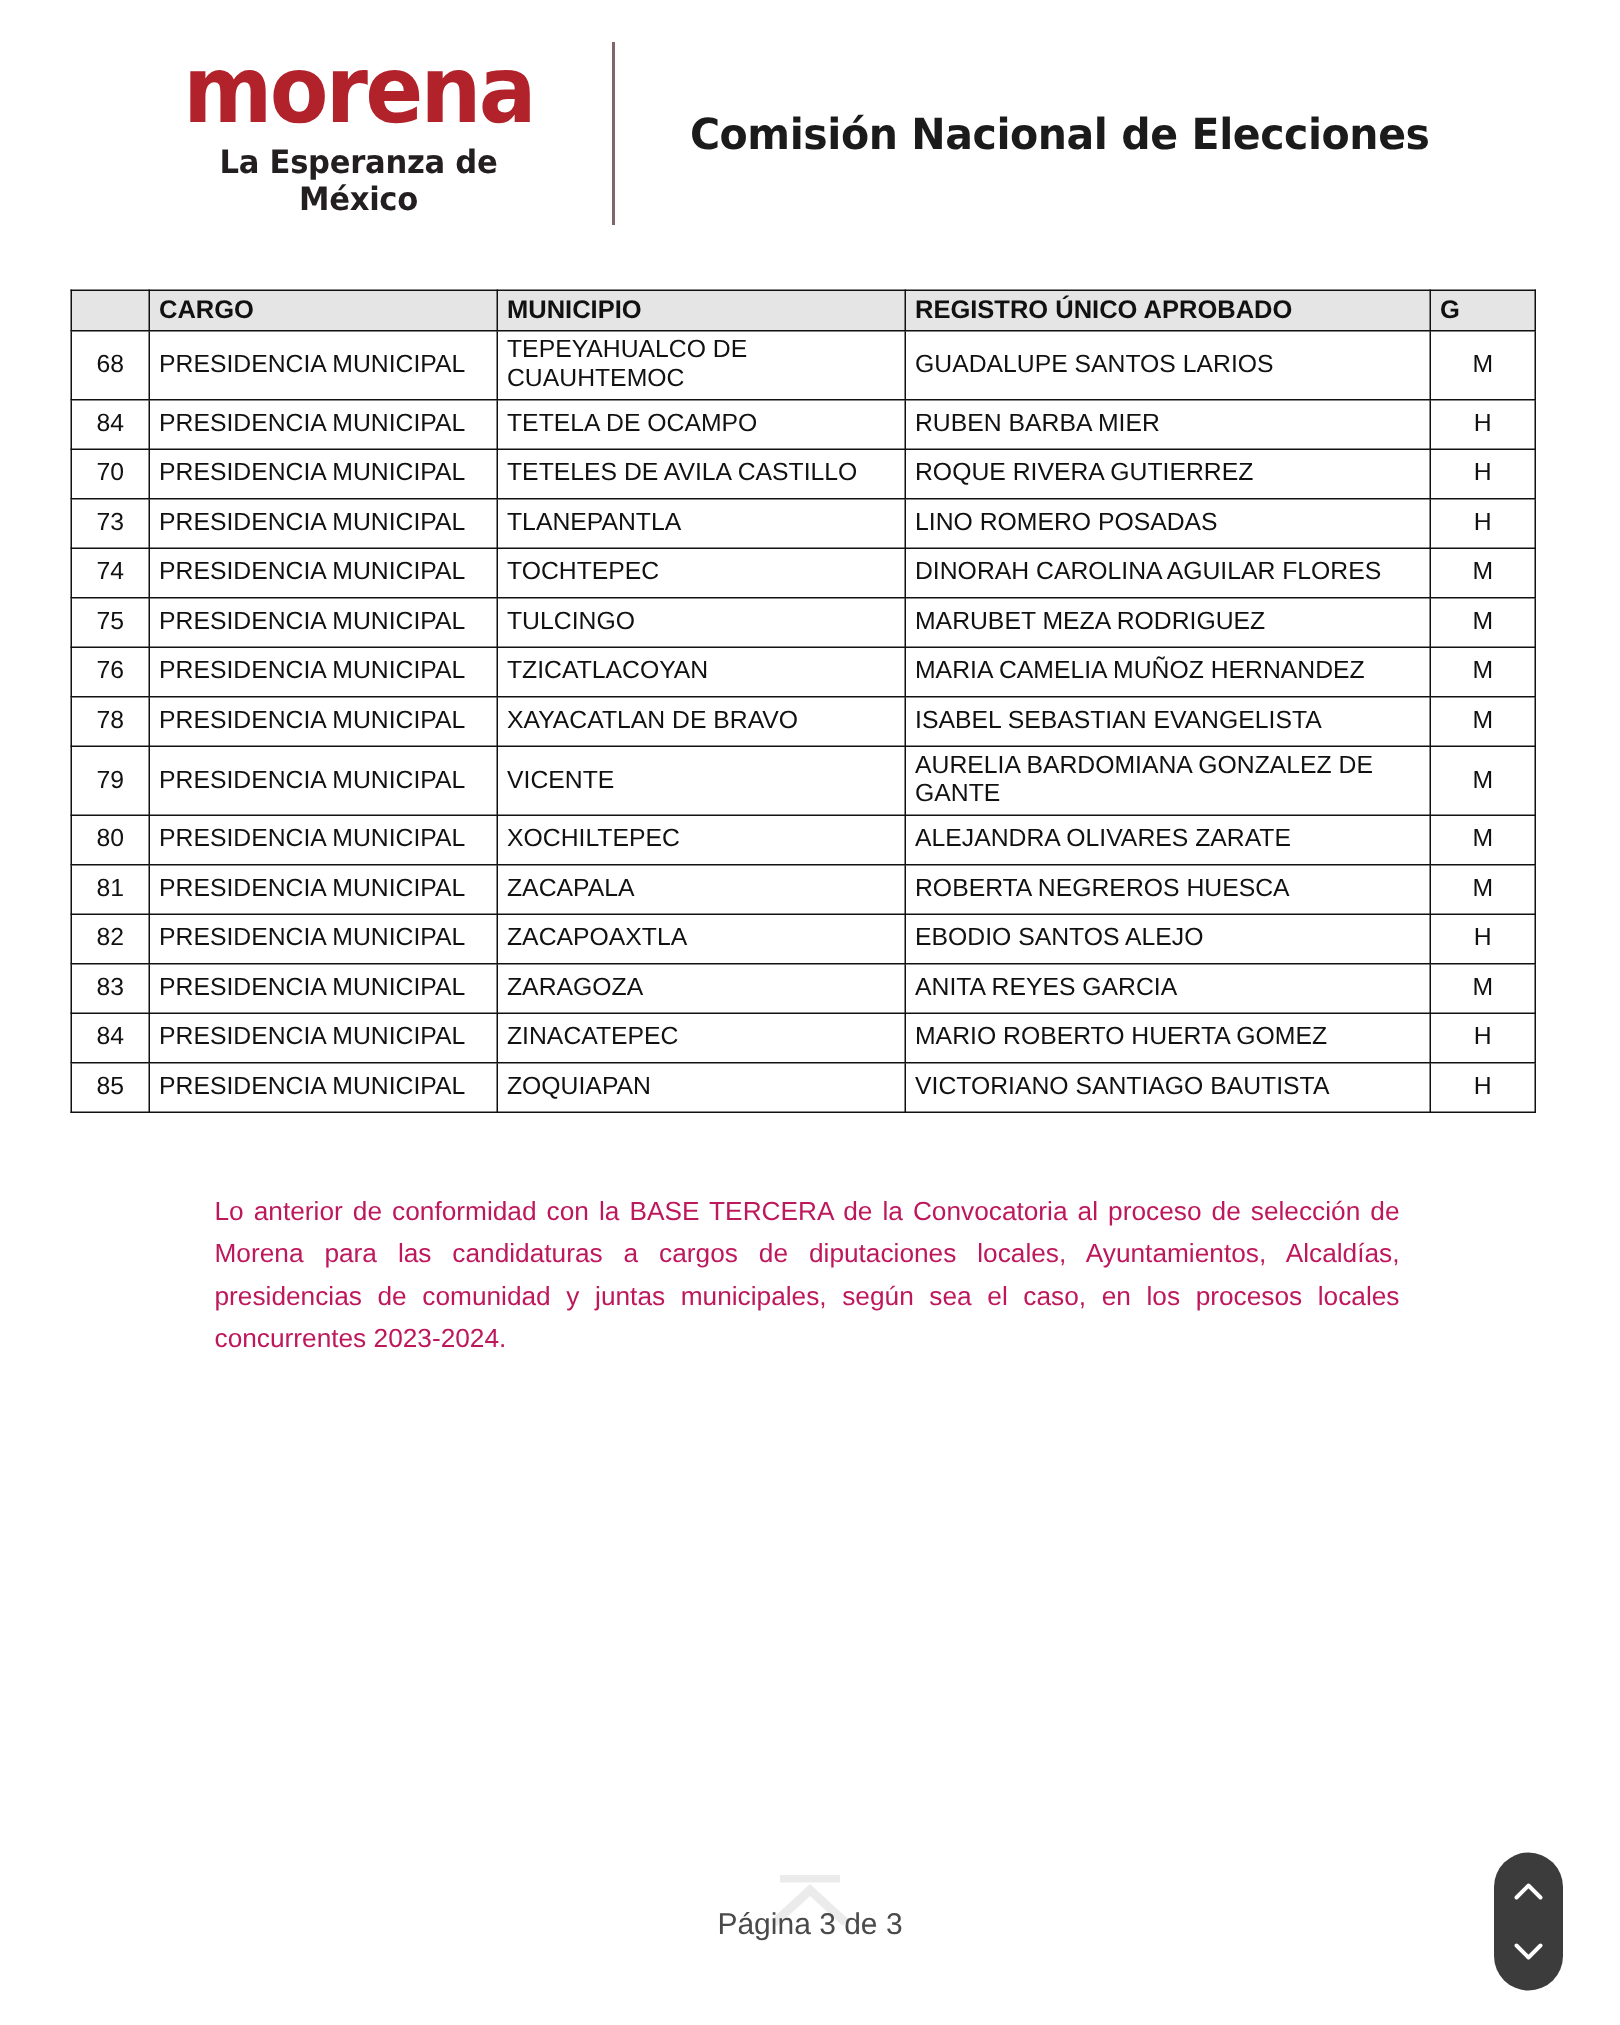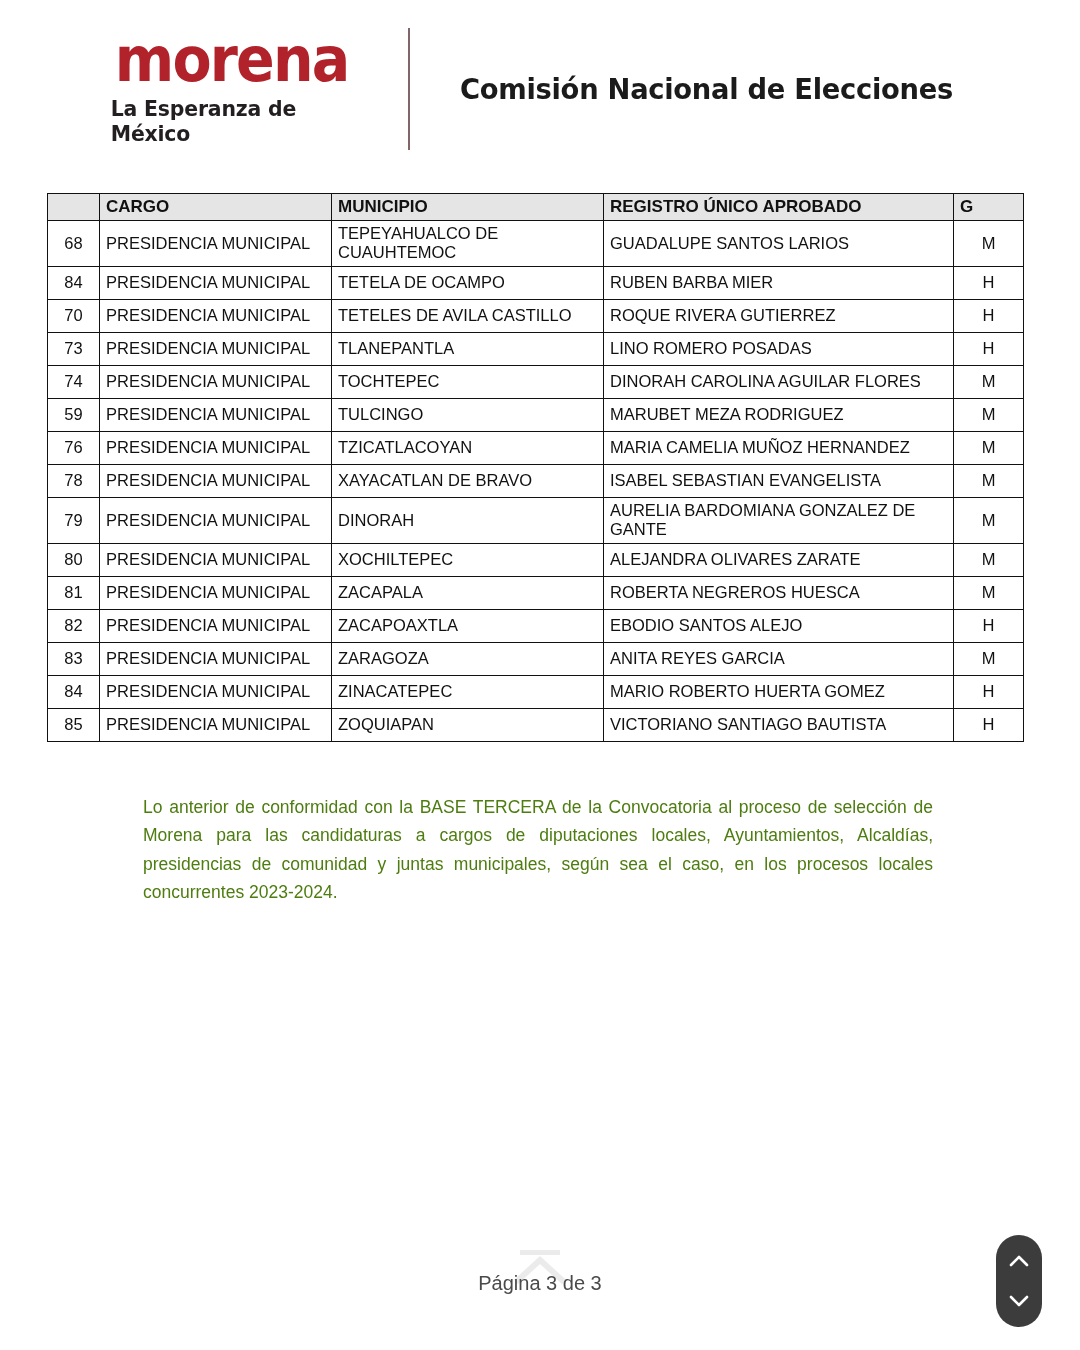--- a/index.html
+++ b/index.html
@@ -22,21 +22,21 @@
     left: 0;
     top: 24px;
     width: 1080px;
     height: 130px;
     display: flex;
     align-items: center;
     justify-content: center;
   }
   .logo-block {
     width: 270px;
-    text-align: left;
+    text-align: center;
     padding-right: 34px;
   }
   .logo-word {
     font-family: "DejaVu Sans", sans-serif;
     font-weight: bold;
     font-size: 62px;
     line-height: 0.95;
     letter-spacing: -2px;
     color: #b2222b;
     transform: scaleX(0.92);
@@ -115,21 +115,21 @@
 
   
   .note {
     position: absolute;
     left: 143px;
     top: 793px;
     width: 790px;
     font-size: 17.5px;
     line-height: 1.62;
     text-align: justify;
-    color: #4d7c0f;
+    color: #be185d;
   }
 
   
   .page-footer {
     position: absolute;
     left: 0;
     top: 1272px;
     width: 1080px;
     text-align: center;
     font-size: 20px;
@@ -230,21 +230,21 @@
           <td class="c-g">H</td>
         </tr>
         <tr class="data-row">
           <td class="c-num">74</td>
           <td class="c-cargo">PRESIDENCIA MUNICIPAL</td>
           <td class="c-mun">TOCHTEPEC</td>
           <td class="c-reg">DINORAH CAROLINA AGUILAR FLORES</td>
           <td class="c-g">M</td>
         </tr>
         <tr class="data-row">
-          <td class="c-num">59</td>
+          <td class="c-num">75</td>
           <td class="c-cargo">PRESIDENCIA MUNICIPAL</td>
           <td class="c-mun">TULCINGO</td>
           <td class="c-reg">MARUBET MEZA RODRIGUEZ</td>
           <td class="c-g">M</td>
         </tr>
         <tr class="data-row">
           <td class="c-num">76</td>
           <td class="c-cargo">PRESIDENCIA MUNICIPAL</td>
           <td class="c-mun">TZICATLACOYAN</td>
           <td class="c-reg">MARIA CAMELIA MUÑOZ HERNANDEZ</td>
@@ -253,21 +253,21 @@
         <tr class="data-row">
           <td class="c-num">78</td>
           <td class="c-cargo">PRESIDENCIA MUNICIPAL</td>
           <td class="c-mun">XAYACATLAN DE BRAVO</td>
           <td class="c-reg">ISABEL SEBASTIAN EVANGELISTA</td>
           <td class="c-g">M</td>
         </tr>
         <tr class="data-row">
           <td class="c-num">79</td>
           <td class="c-cargo">PRESIDENCIA MUNICIPAL</td>
-          <td class="c-mun">DINORAH</td>
+          <td class="c-mun">VICENTE</td>
           <td class="c-reg">AURELIA BARDOMIANA GONZALEZ DE GANTE</td>
           <td class="c-g">M</td>
         </tr>
         <tr class="data-row">
           <td class="c-num">80</td>
           <td class="c-cargo">PRESIDENCIA MUNICIPAL</td>
           <td class="c-mun">XOCHILTEPEC</td>
           <td class="c-reg">ALEJANDRA OLIVARES ZARATE</td>
           <td class="c-g">M</td>
         </tr>

